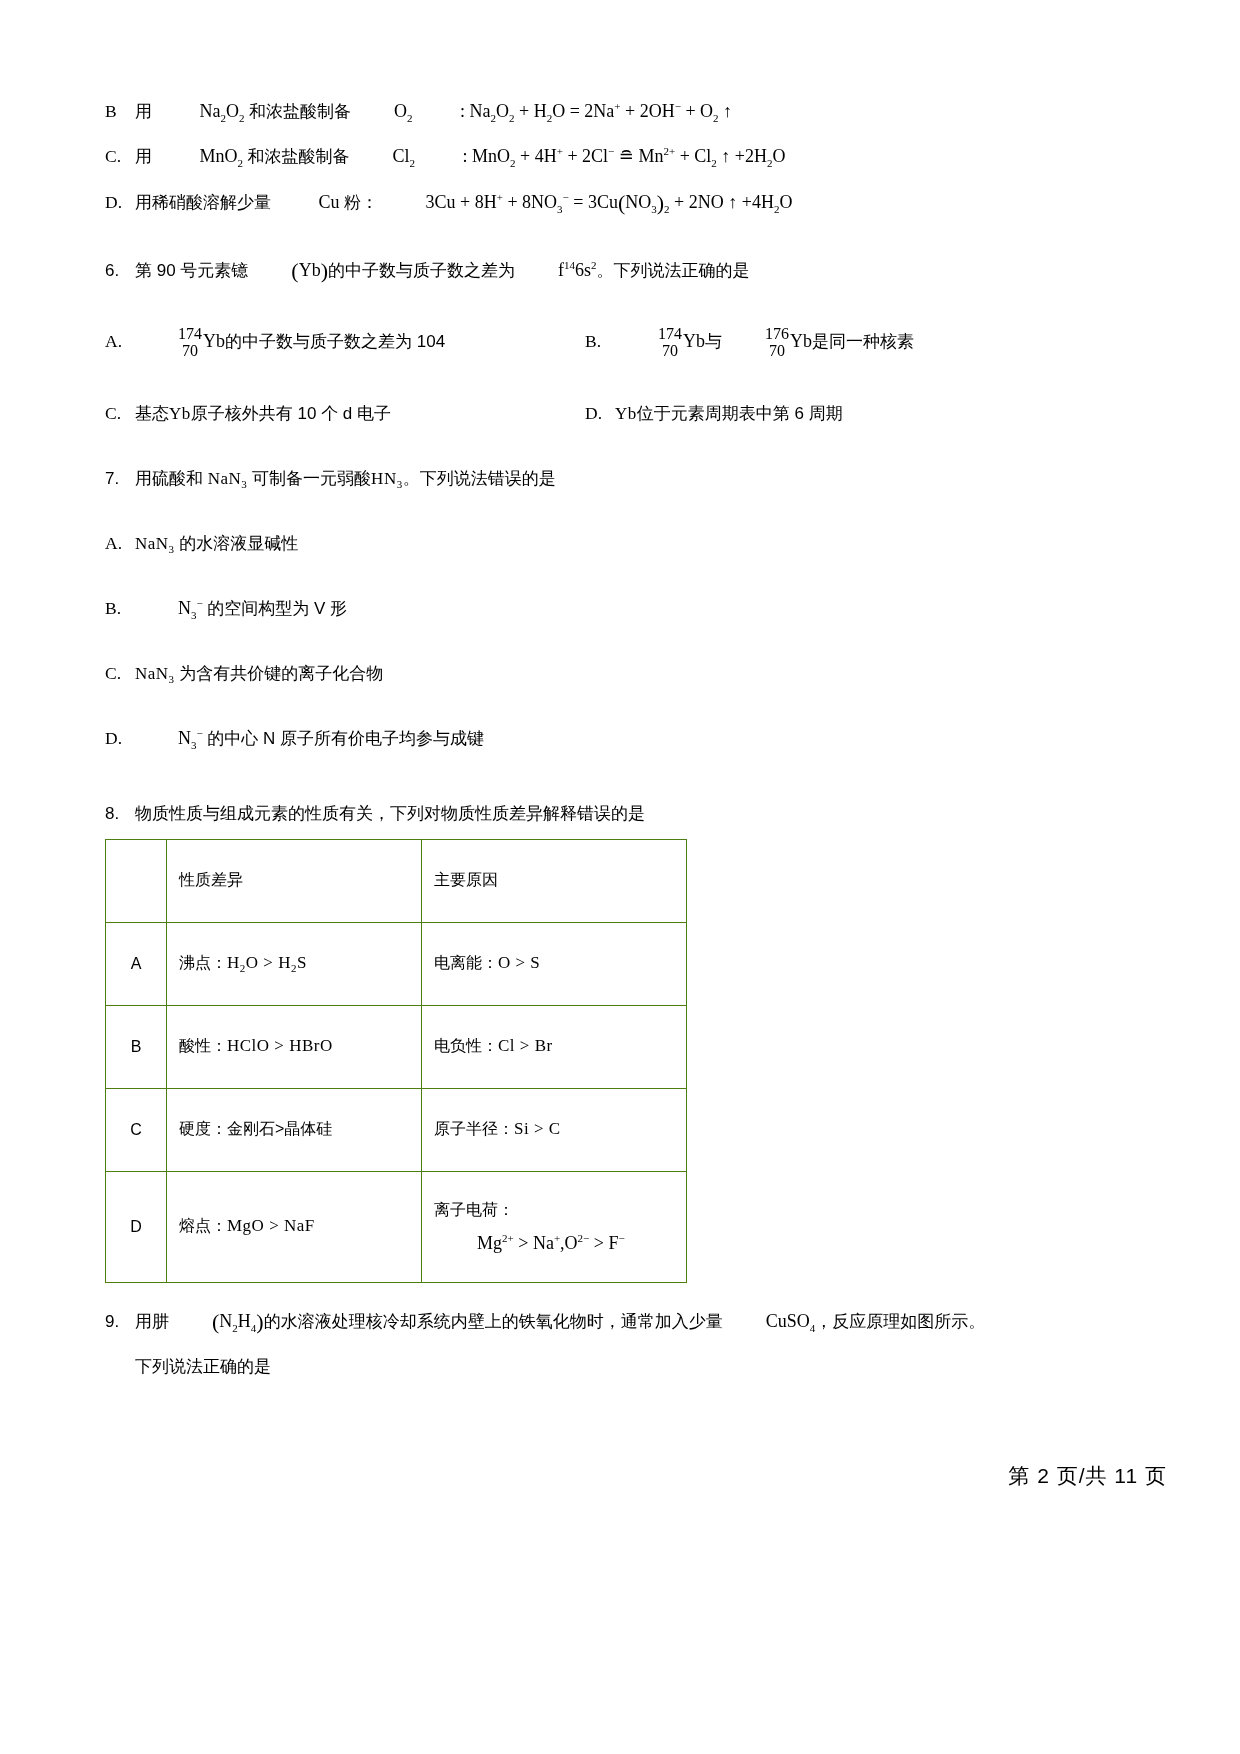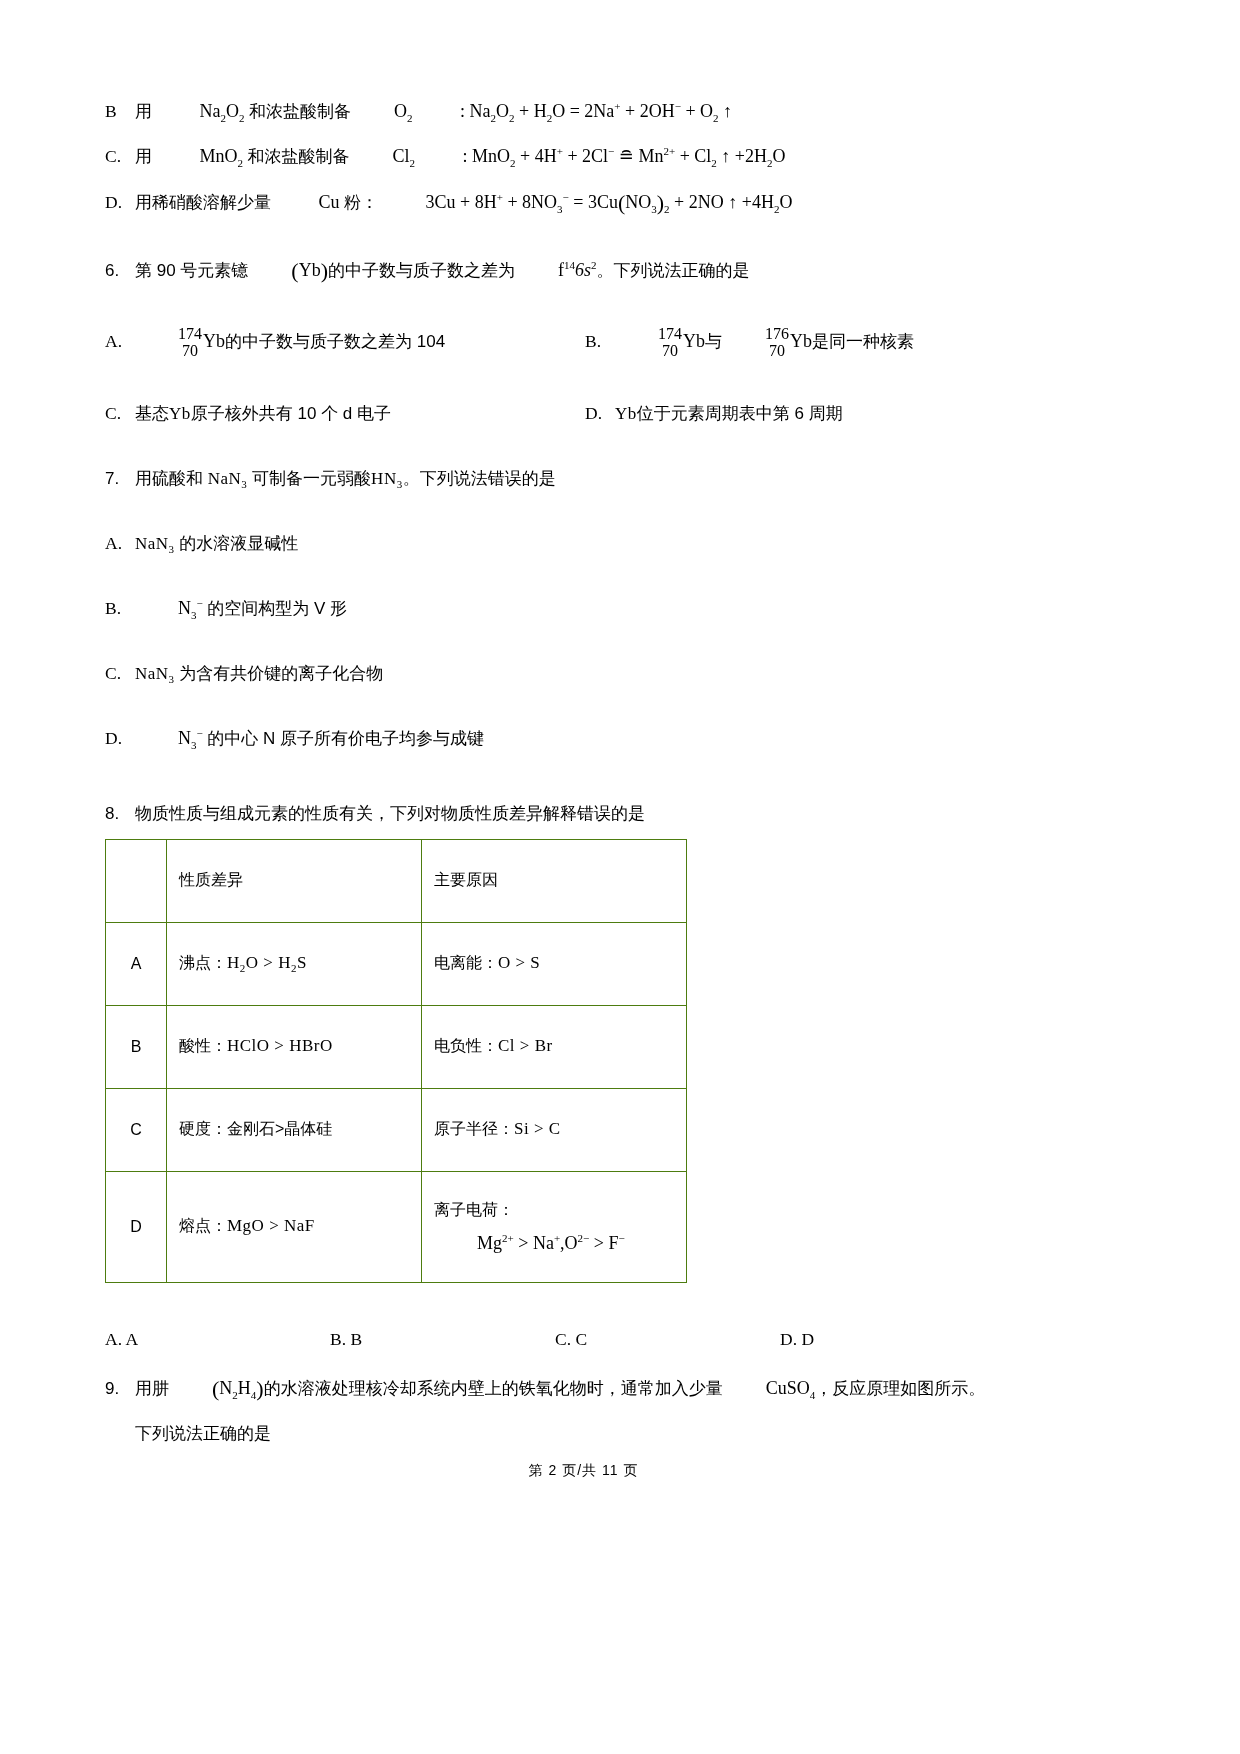--- a/index.html
+++ b/index.html
@@ -37,21 +37,21 @@
     font-family: "Liberation Sans", sans-serif;
     font-size: 17px;
   }
   .math {
     font-family: "Liberation Serif", serif;
     font-style: normal;
     font-size: 18px;
     white-space: nowrap;
     padding-left: 43px;
   }
-  .mi { font-style: italic; }
+  .mi { }
   sup, sub {
     font-size: 11px;
     line-height: 0;
   }
   .inline-chem {
     font-family: "Liberation Serif", serif;
     font-size: 17px;
     letter-spacing: 0.5px;
   }
   .row {
@@ -99,23 +99,23 @@
     font-family: "Liberation Serif", serif;
     font-size: 17.5px;
   }
   .answers > div { width: 225px; }
 
   .footer {
     position: absolute;
     left: 0;
     top: 1462px;
     width: 1167px;
-    text-align: center;
+    text-align: right;
     font-family: "Liberation Sans", sans-serif;
-    font-size: 14px;
+    font-size: 21px;
     letter-spacing: 1px;
   }
   .frac {
     display: inline-block;
     vertical-align: middle;
     text-align: center;
     font-size: 16px;
     line-height: 1.05;
     margin-right: 1px;
   }
@@ -277,26 +277,20 @@
       <td class="c0" style="height:90px">D</td>
       <td class="c1"><span>熔点：</span><span class="inline-chem">MgO &gt; NaF</span></td>
       <td class="c2">
         <div>离子电荷：</div>
         <div style="margin-top:12px" class="math">Mg<sup>2+</sup> &gt; Na<sup>+</sup>,O<sup>2−</sup> &gt; F<sup>−</sup></div>
       </td>
     </tr>
   </tbody>
     </table>
 
-  <div class="answers">
-    <div>A. A</div>
-    <div>B. B</div>
-    <div>C. C</div>
-    <div>D. D</div>
-  </div>
 
   <div class="s1"></div>
 
   <div class="row" style="margin-top:6px">
     <span class="mark q">9.</span>
     <span class="q">用肼</span>
     <span class="math"><span class="paren-big">(</span>N<sub>2</sub>H<sub>4</sub><span class="paren-big">)</span></span>
     <span class="q">的水溶液处理核冷却系统内壁上的铁氧化物时，通常加入少量</span>
     <span class="math">CuSO<sub>4</sub></span>
     <span class="q">，反应原理如图所示。</span>

